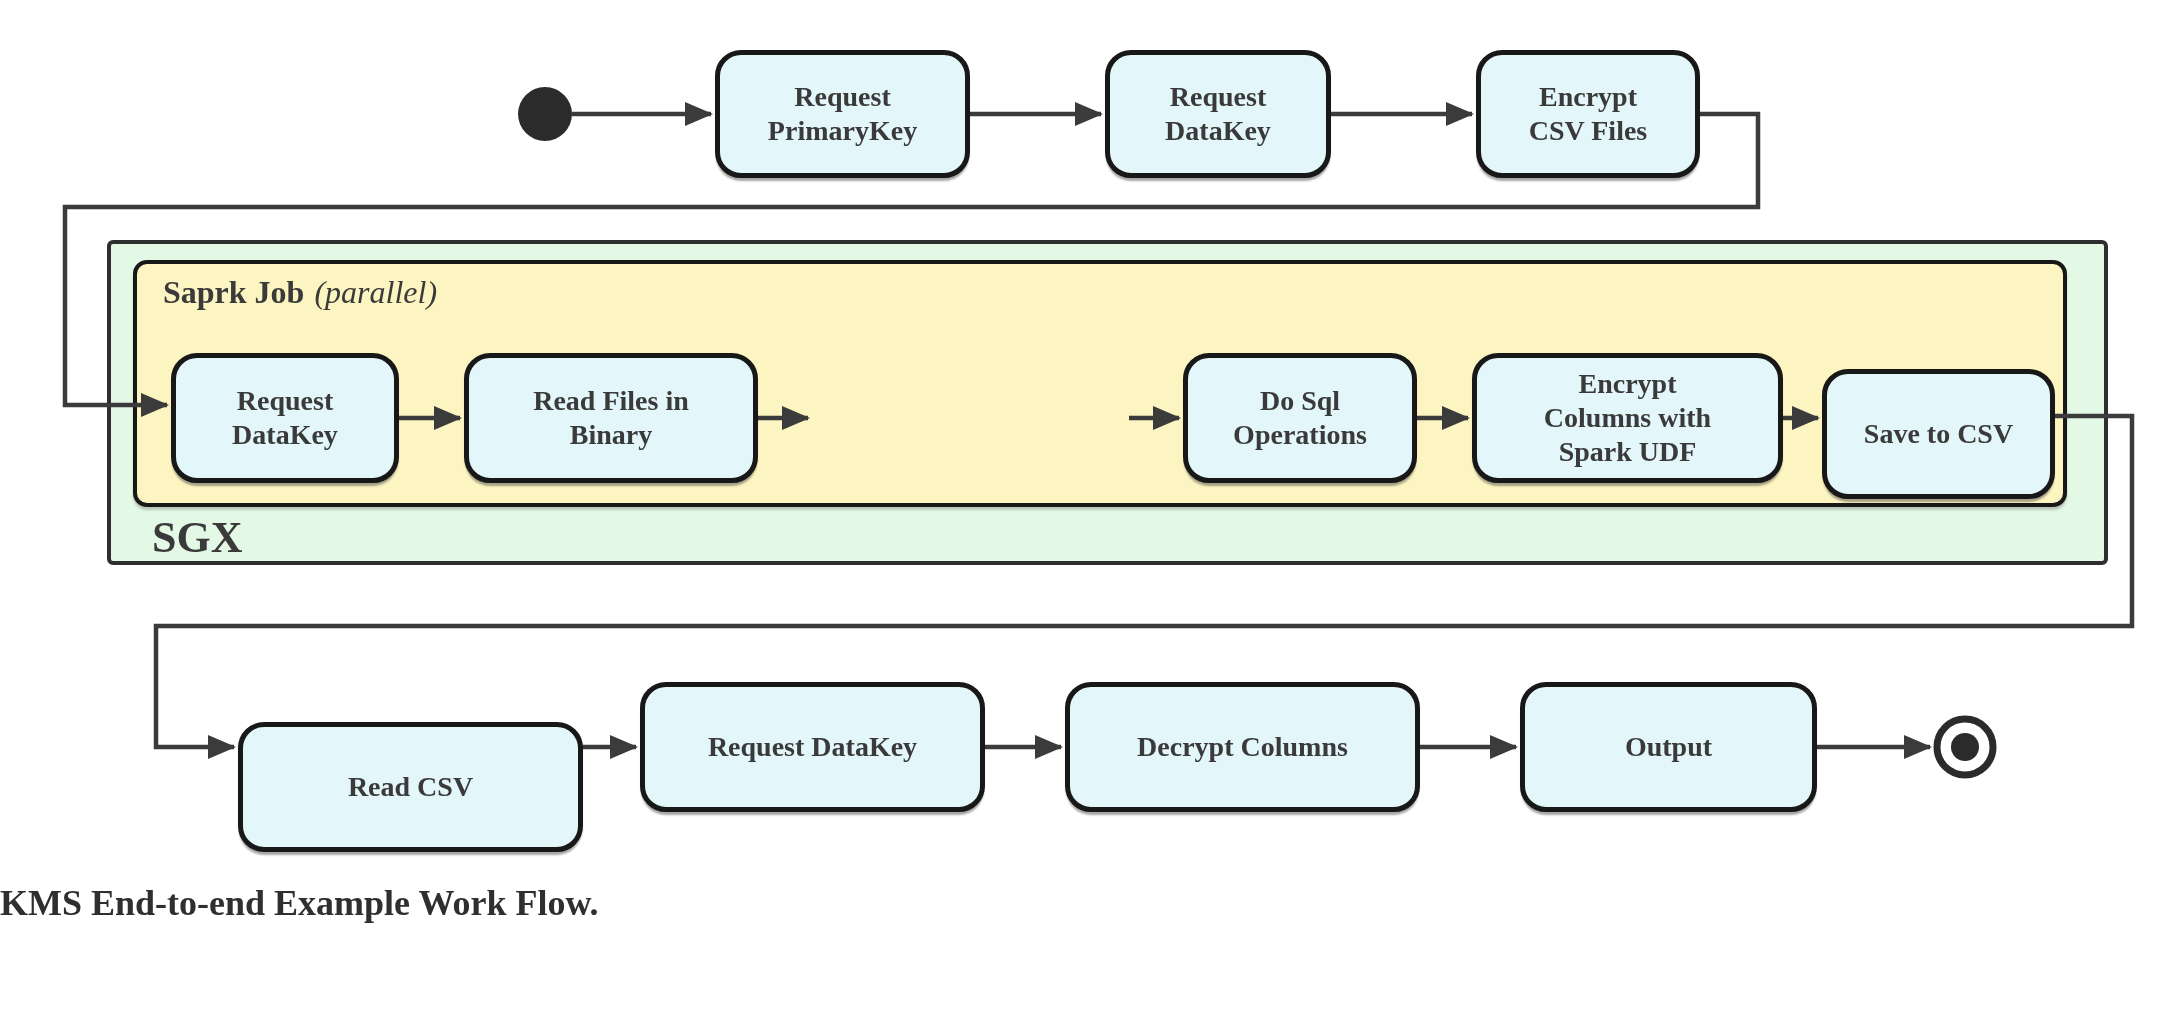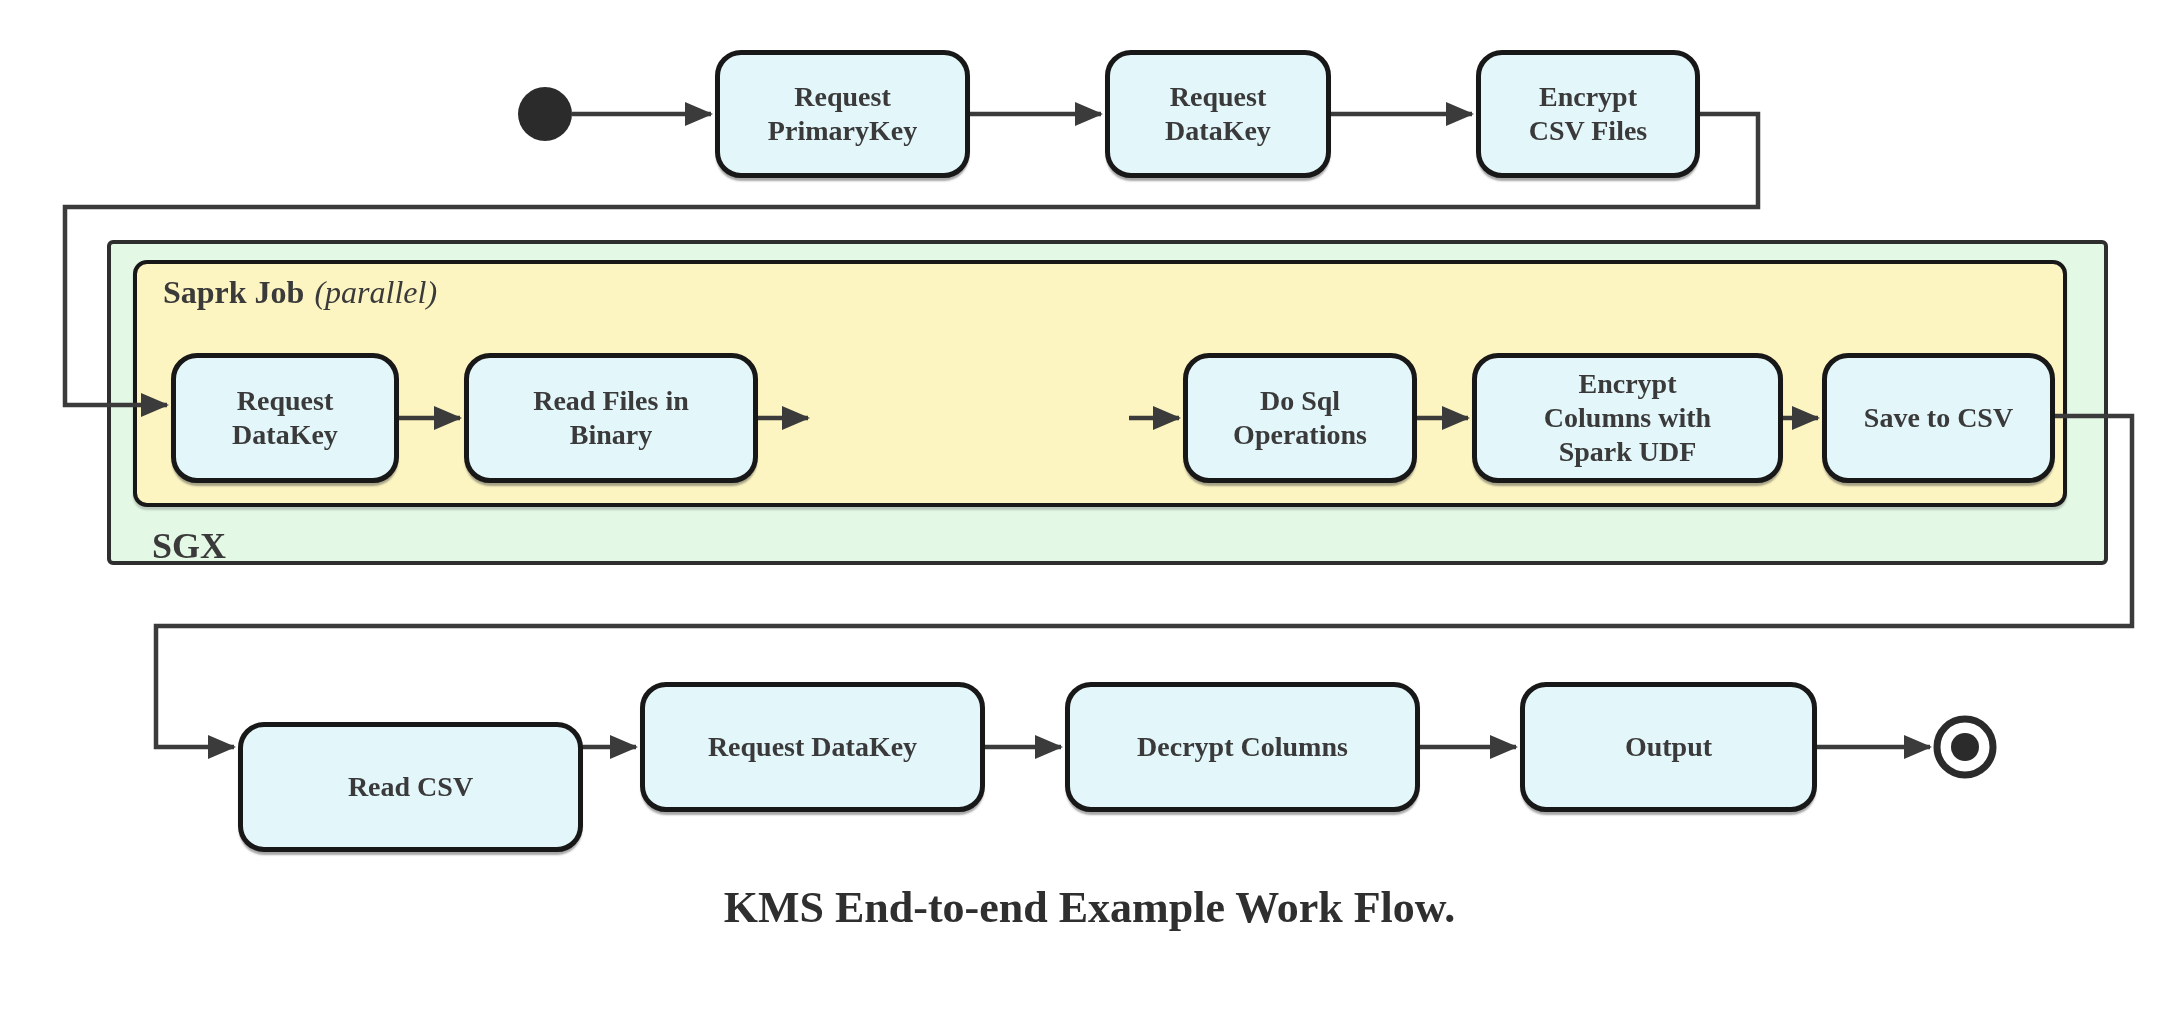--- a/index.html
+++ b/index.html
@@ -35,21 +35,21 @@
     border-radius:14px;
     box-shadow:0 3px 2px rgba(60,60,60,.25);
   }
   .spark-label{
     position:absolute;left:163px;top:274px;
     font-size:32px;font-weight:bold;color:var(--text,#3a3a3a);
   }
   .spark-label .qualifier{font-weight:normal;font-style:italic;margin-left:10px;}
   .sgx-label{
     position:absolute;left:152px;top:512px;
-    font-size:36px;font-weight:bold;color:var(--text,#3a3a3a);margin-top:13px;
+    font-size:44px;font-weight:bold;color:var(--text,#3a3a3a);
   }
   .state{
     position:absolute;
     box-sizing:border-box;
     display:flex;align-items:center;justify-content:center;
     text-align:center;
     background:var(--state-fill,#e3f6fa);
     border:5px solid var(--border,#181818);
     border-radius:26px;
     font-size:28px;font-weight:bold;color:var(--text,#3a3a3a);
@@ -62,22 +62,22 @@
     position:absolute;left:0;top:0;width:2179px;height:1036px;
     pointer-events:none;
   }
   .conn{
     fill:none;
     stroke:var(--line,#3b3b3b);
     stroke-width:4.5;
   }
   .caption{
     position:absolute;left:0;right:0;top:882px;
-    text-align:center;
-    font-size:44px;font-weight:bold;color:#2f2f2f;
+    text-align:left;
+    font-size:36px;font-weight:bold;color:#2f2f2f;
   }
 </style>
 </head>
 <body>
 
 <div class="canvas">
 
   <div class="container-box sgx-box"></div>
   <div class="container-box spark-box"></div>
   <div class="spark-label">
@@ -126,21 +126,21 @@
 
   <div class="state" style="left:171px;top:353px;width:228px;height:130px;">Request
 DataKey</div>
   <div class="state" style="left:464px;top:353px;width:294px;height:130px;">Read Files in
 Binary</div>
   <div class="state" style="left:1183px;top:353px;width:234px;height:130px;">Do Sql
 Operations</div>
   <div class="state" style="left:1472px;top:353px;width:311px;height:130px;">Encrypt
 Columns with
 Spark UDF</div>
-  <div class="state" style="left:1822px;top:353px;width:233px;height:130px;">Save to CSV</div>
+  <div class="state" style="left:1822px;top:369px;width:233px;height:130px;">Save to CSV</div>
 
   <div class="state" style="left:238px;top:722px;width:345px;height:130px;">Read CSV</div>
   <div class="state" style="left:640px;top:682px;width:345px;height:130px;">Request DataKey</div>
   <div class="state" style="left:1065px;top:682px;width:355px;height:130px;">Decrypt Columns</div>
   <div class="state" style="left:1520px;top:682px;width:297px;height:130px;">Output</div>
 
   <div class="caption">KMS End-to-end Example Work Flow.</div>
 
 </div>
 

